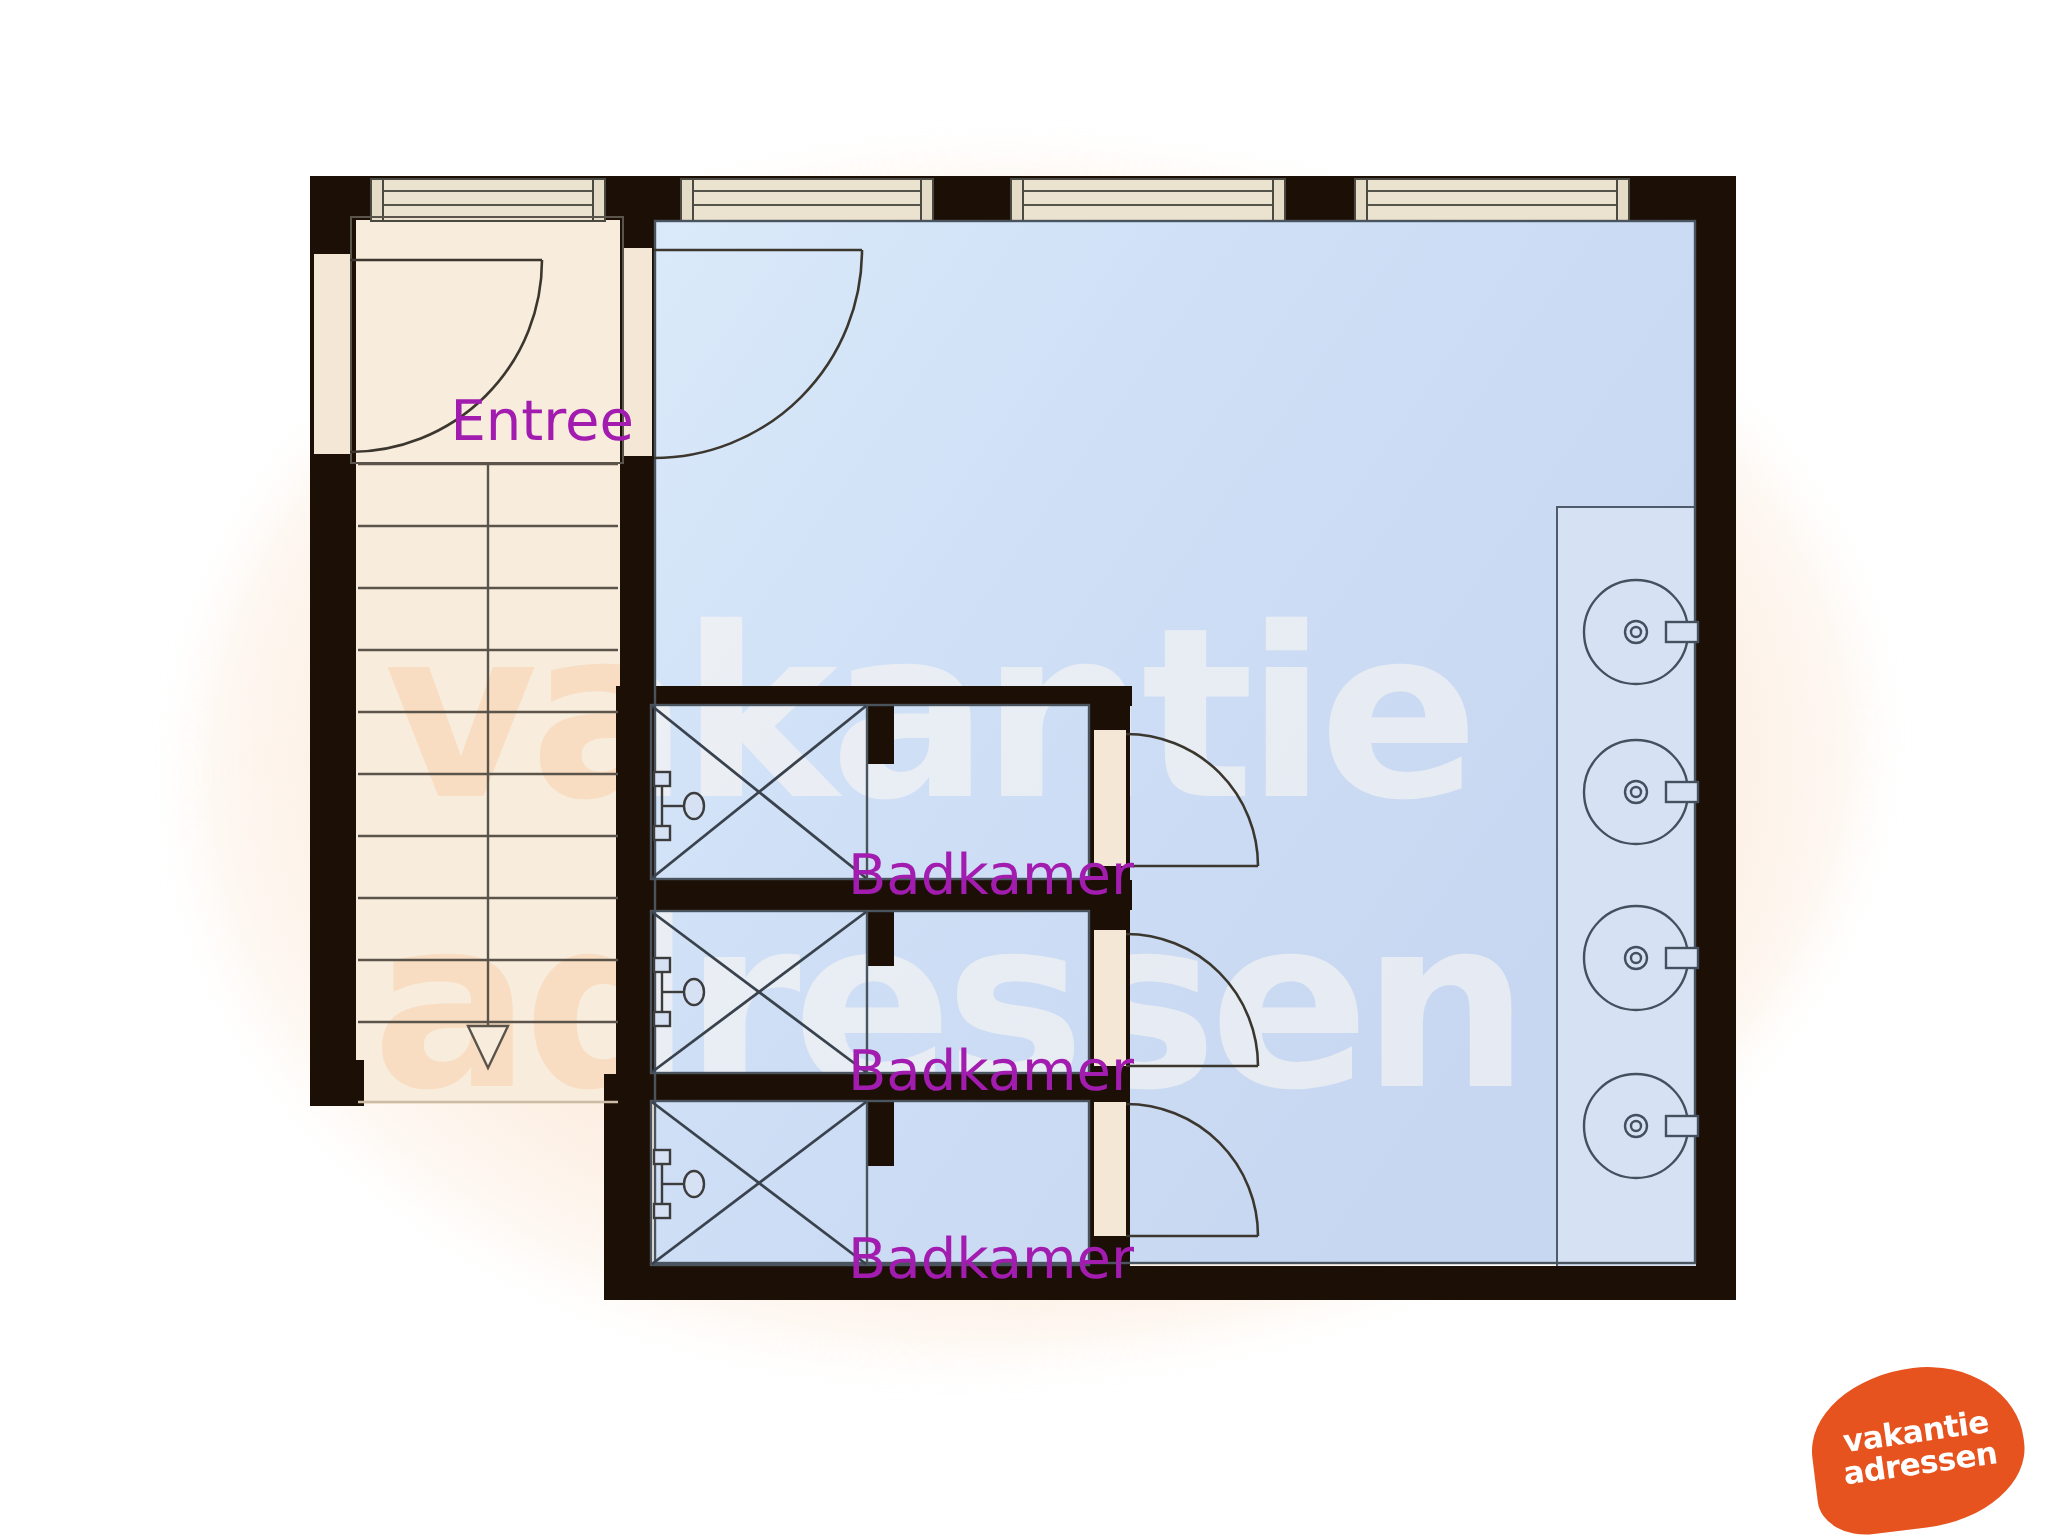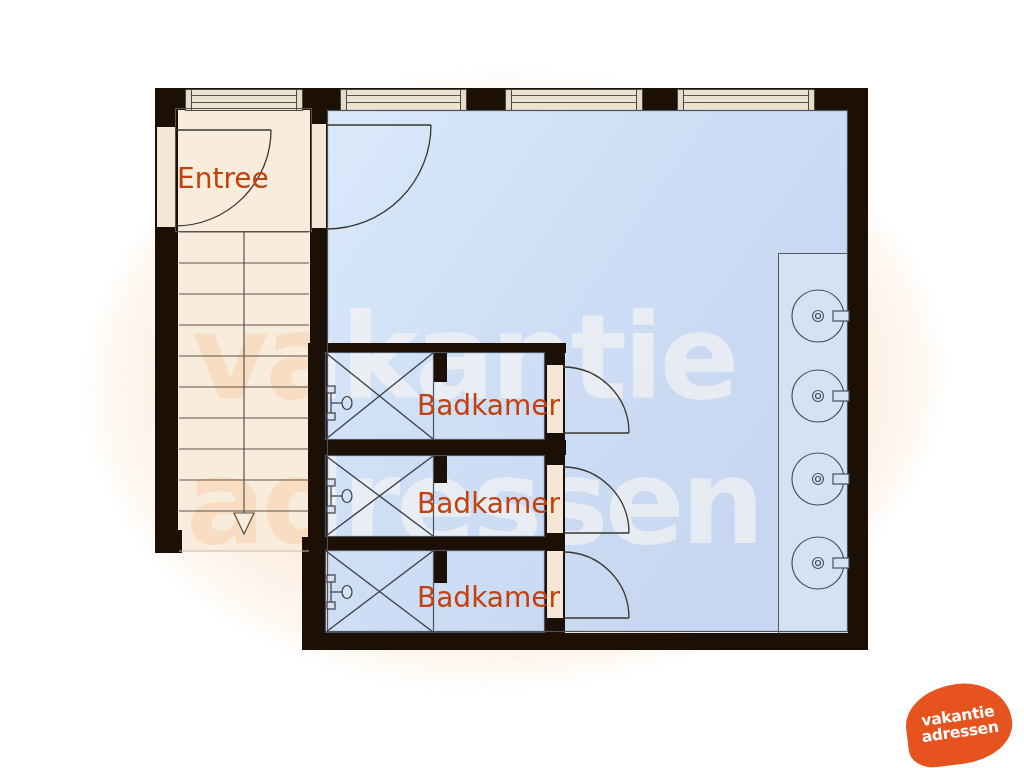--- a/index.html
+++ b/index.html
@@ -21,21 +21,21 @@
   #wm-warm{color:rgba(247,199,157,0.42);clip-path:inset(0 704px 0 0);}
   .wm .l1{left:192px;top:298px;}
   .wm .l2{left:186px;top:443px;}
   
   .wall{background:#1c0f06;}
   .opening{background:#f4e7d5;}
   .window{background:#ebe2cf;border-top:1px solid #4a4a42;border-bottom:1px solid #4a4a42;}
   .glass{position:absolute;left:0;right:0;height:1px;background:#55554c;}
   .post{position:absolute;top:-1px;bottom:-1px;width:5px;background:#e5dcc8;border:1px solid #4a4a42;}
   
-  .room-label{color:#c2410c;font-size:28px;line-height:1;text-align:left;}
+  .room-label{color:#a21caf;font-size:28px;line-height:1;text-align:right;margin-top:32px;}
   
   #logo{left:906px;top:684px;width:106px;height:80px;}
   #logo-blob{position:absolute;inset:0;background:#e7531f;transform:rotate(-7deg);
     border-radius:60% 55% 58% 28%/55% 60% 52% 28%;}
   #logo-text{position:absolute;inset:0;display:flex;flex-direction:column;align-items:center;justify-content:center;
     transform:rotate(-8deg);color:#ffffff;font-weight:bold;font-size:15.5px;line-height:1.05;letter-spacing:-0.3px;}
   svg{position:absolute;left:0;top:0;}
 </style>
 </head>
 <body>

